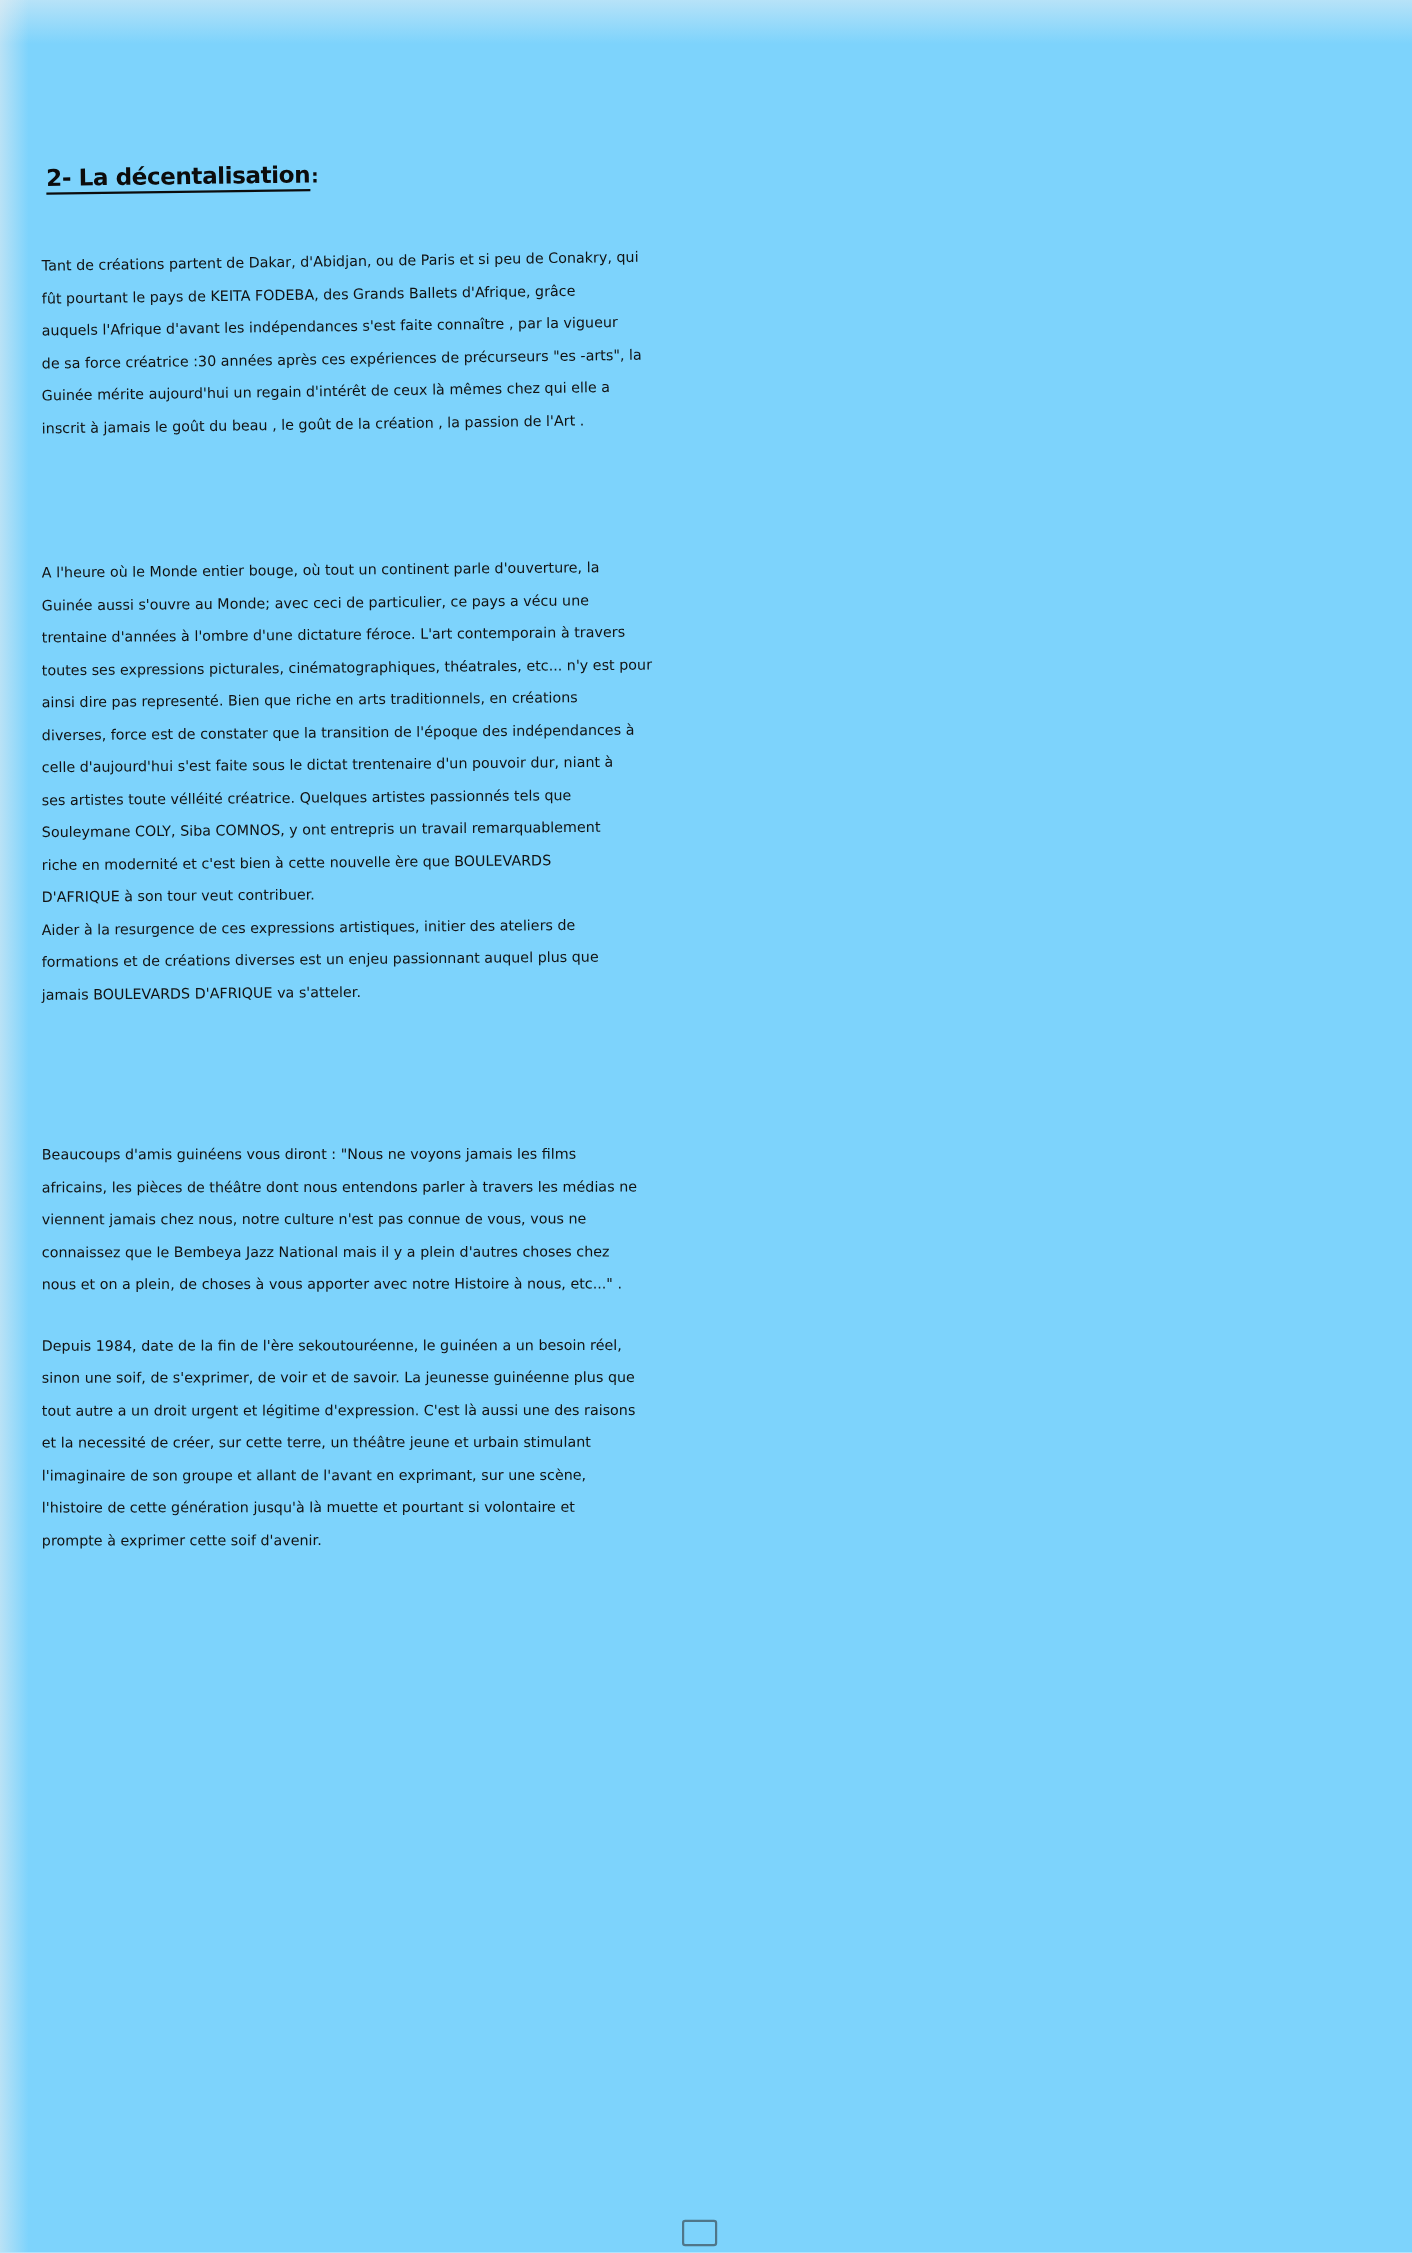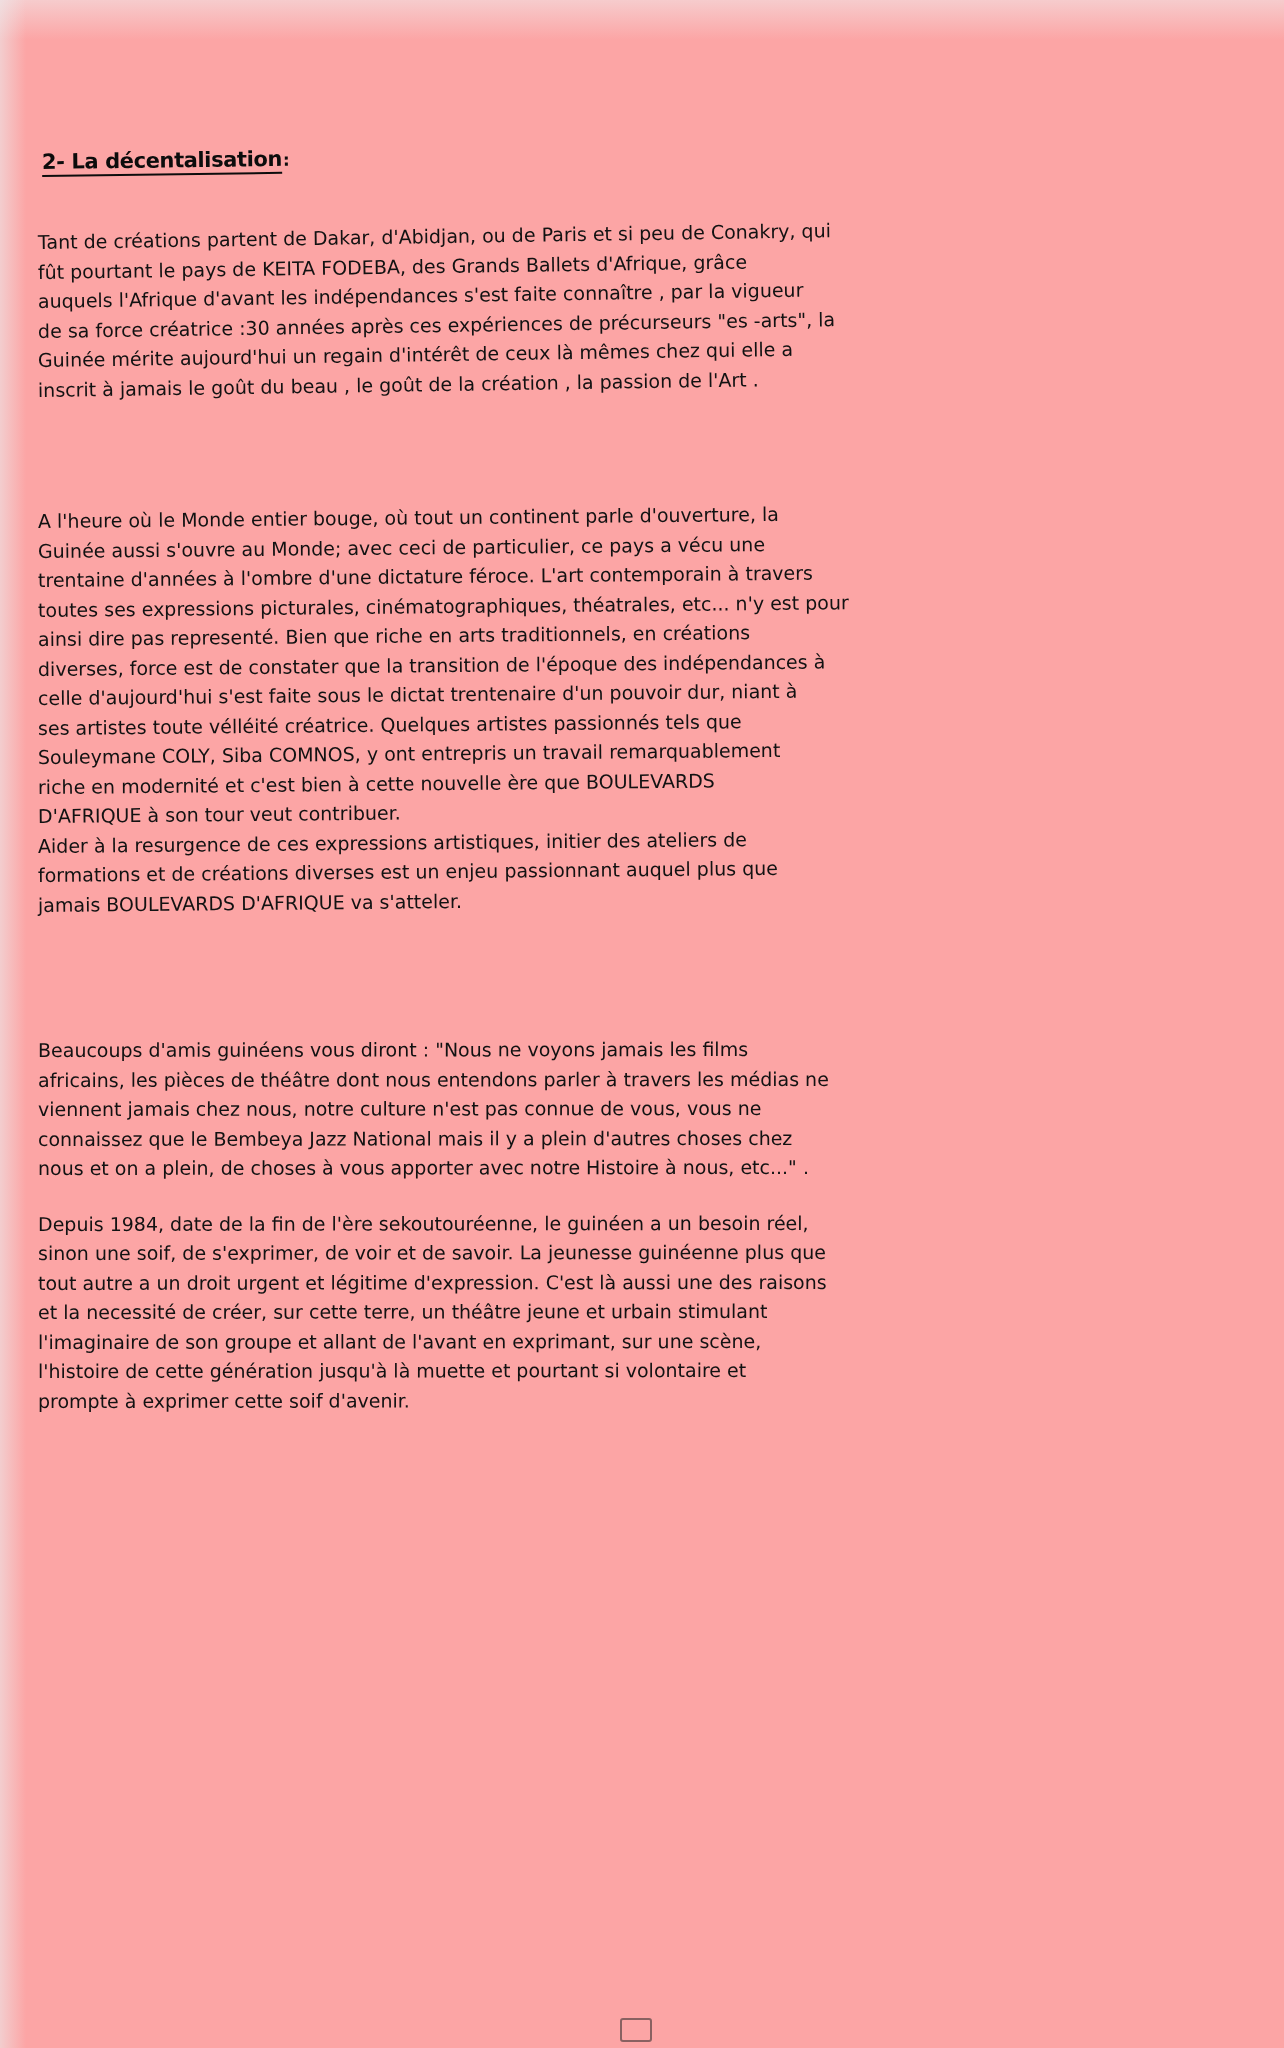--- a/index.html
+++ b/index.html
@@ -4,21 +4,21 @@
 <style>
   html, body {
     margin: 0;
     padding: 0;
     background: #ffffff;
   }
   .page {
     position: relative;
     width: 1284px;
     height: 2048px;
-    background: #fca5a5;
+    background: #7dd3fc;
     overflow: hidden;
     font-family: "DejaVu Sans", sans-serif;
     color: #111111;
   }
   
   .page::before {
     content: "";
     position: absolute;
     inset: 0;
     background:
@@ -52,21 +52,21 @@
   }
   .heading .colon {
     font-weight: bold;
     font-size: 17px;
     padding-left: 1px;
   }
   .h-wrap { margin: 0 0 0 4px; height: 34px; }
 
   
   .para {
-    font-size: 19px;
+    font-size: 13px;
     line-height: 29.5px;
     text-align: justify;
     color: #121212;
     margin: 0;
   }
   .para .ln {
     display: block;
     white-space: nowrap;
     transform-origin: left center;
   }

